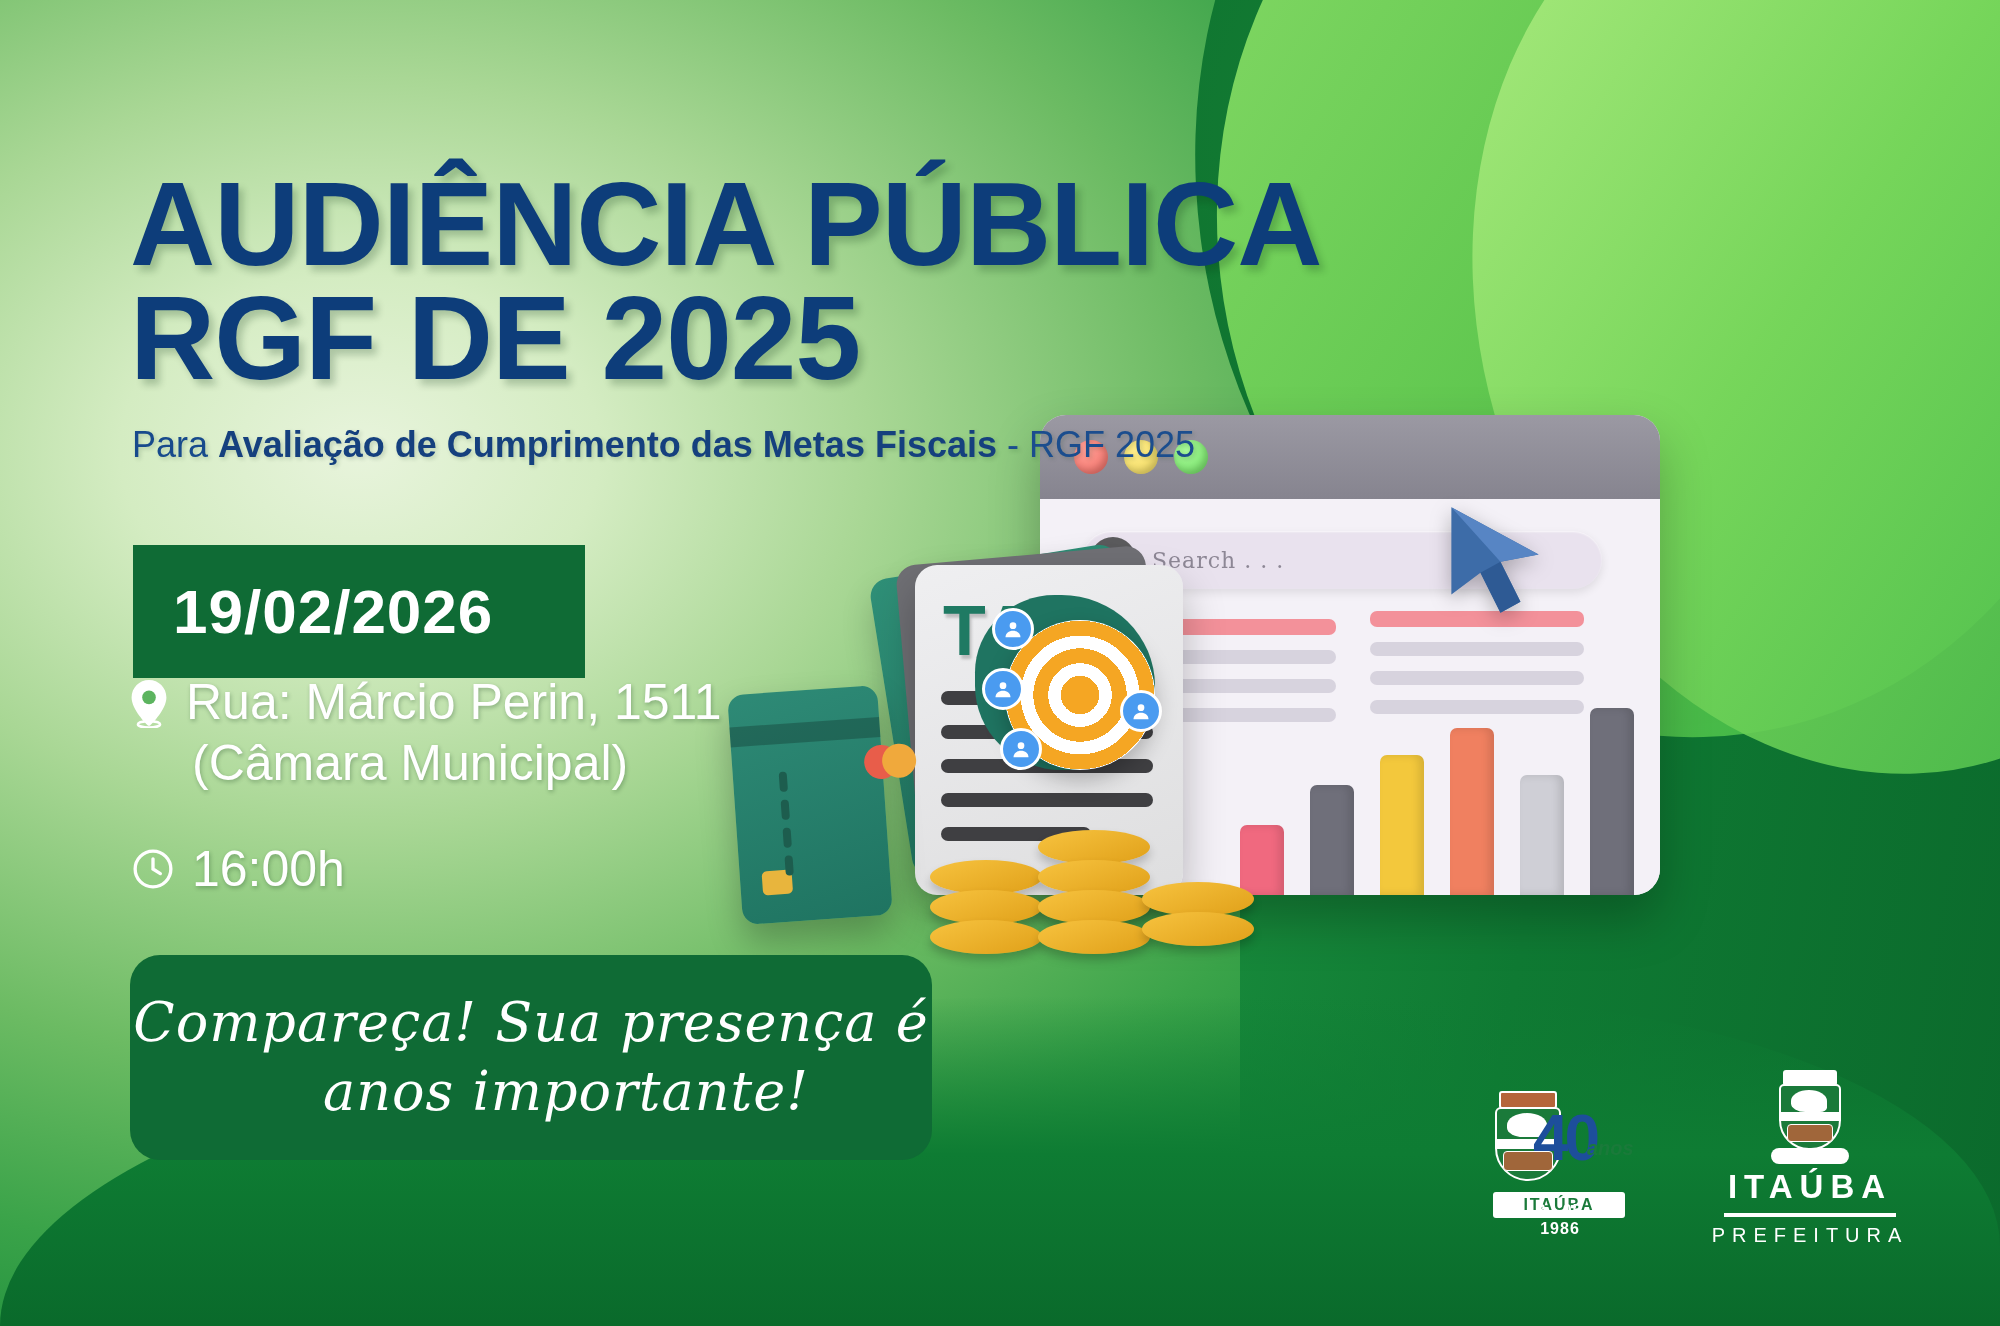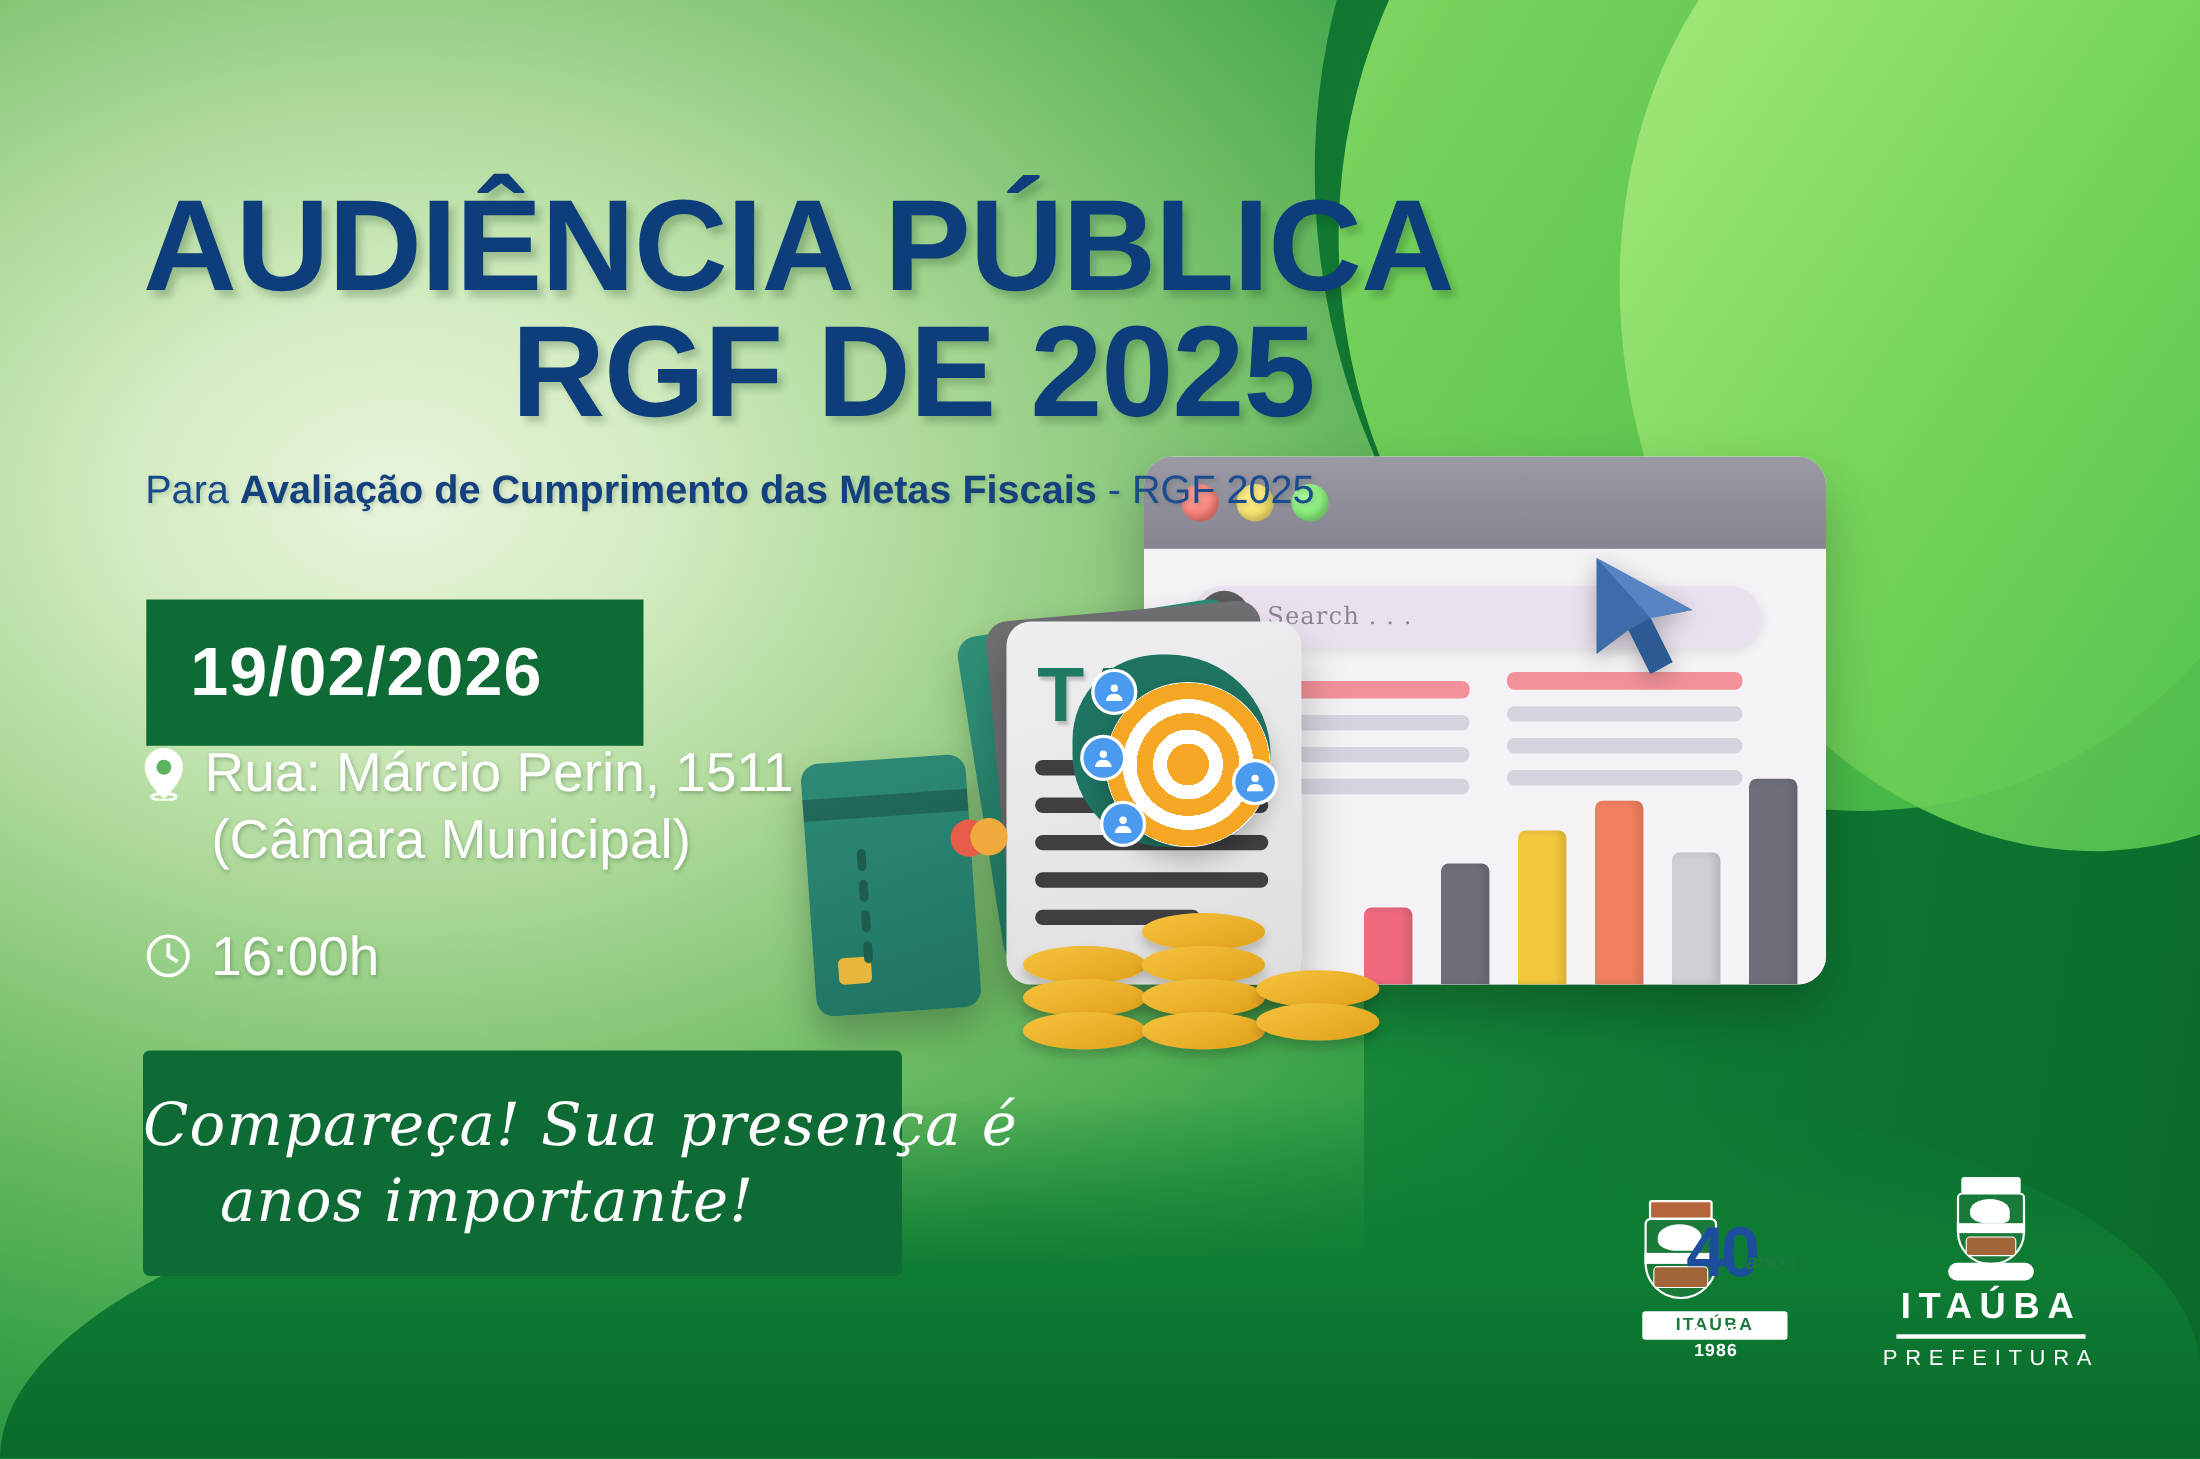--- a/index.html
+++ b/index.html
@@ -53,21 +53,21 @@
 
   .title{
     position:absolute; left:130px; top:170px; width:1400px;
     font-weight:800; font-size:118px; line-height:.93;
     letter-spacing:-1px;
     color:#0d3d7a;
     text-shadow:5px 6px 7px rgba(10,50,20,.22);
     white-space:nowrap;
     font-stretch:condensed;
   }
-  .title .l2{ display:block; margin-top:4px;text-align:center; }
+  .title .l2{ display:block; margin-top:4px; }
 
   .subtitle{
     position:absolute; left:132px; top:424px;
     font-size:36px; color:#174a8c; white-space:nowrap;
     text-shadow:2px 2px 4px rgba(10,50,20,.18);
   }
   .subtitle b{ font-weight:800; color:#15407e; }
   .subtitle .tail{ font-weight:400; color:#1b4d8e; }
 
   .date-badge{
@@ -91,24 +91,24 @@
   .addr .txt{ font-size:50px; line-height:1.22; font-weight:400; white-space:nowrap; }
   .addr .l2{ display:block; padding-left:6px; }
   .time .txt{ font-size:50px; font-weight:400; }
 
   .ico{ flex:0 0 auto; display:block; }
   .ico.pin{ width:38px; height:48px; margin-top:8px; }
   .ico.clock{ width:42px; height:42px; }
 
   .cta{
     position:absolute; left:130px; top:955px;
-    width:690px; height:205px;
+    width:802px; height:205px;
     background:#0f6b35;
-    border-radius:6px;
-    display:flex; flex-direction:column; justify-content:center;
+    border-radius:30px;
+    display:flex; flex-direction:column; align-items:center; justify-content:center;
     color:#ffffff;
   }
   .cta .ln{
     font-family:"DejaVu Serif", serif;
     font-style:italic; font-weight:400;
     font-size:54px; line-height:1.08;
     letter-spacing:1px;
     white-space:nowrap;
   }
   .cta .ln1{ margin-bottom:10px; }

